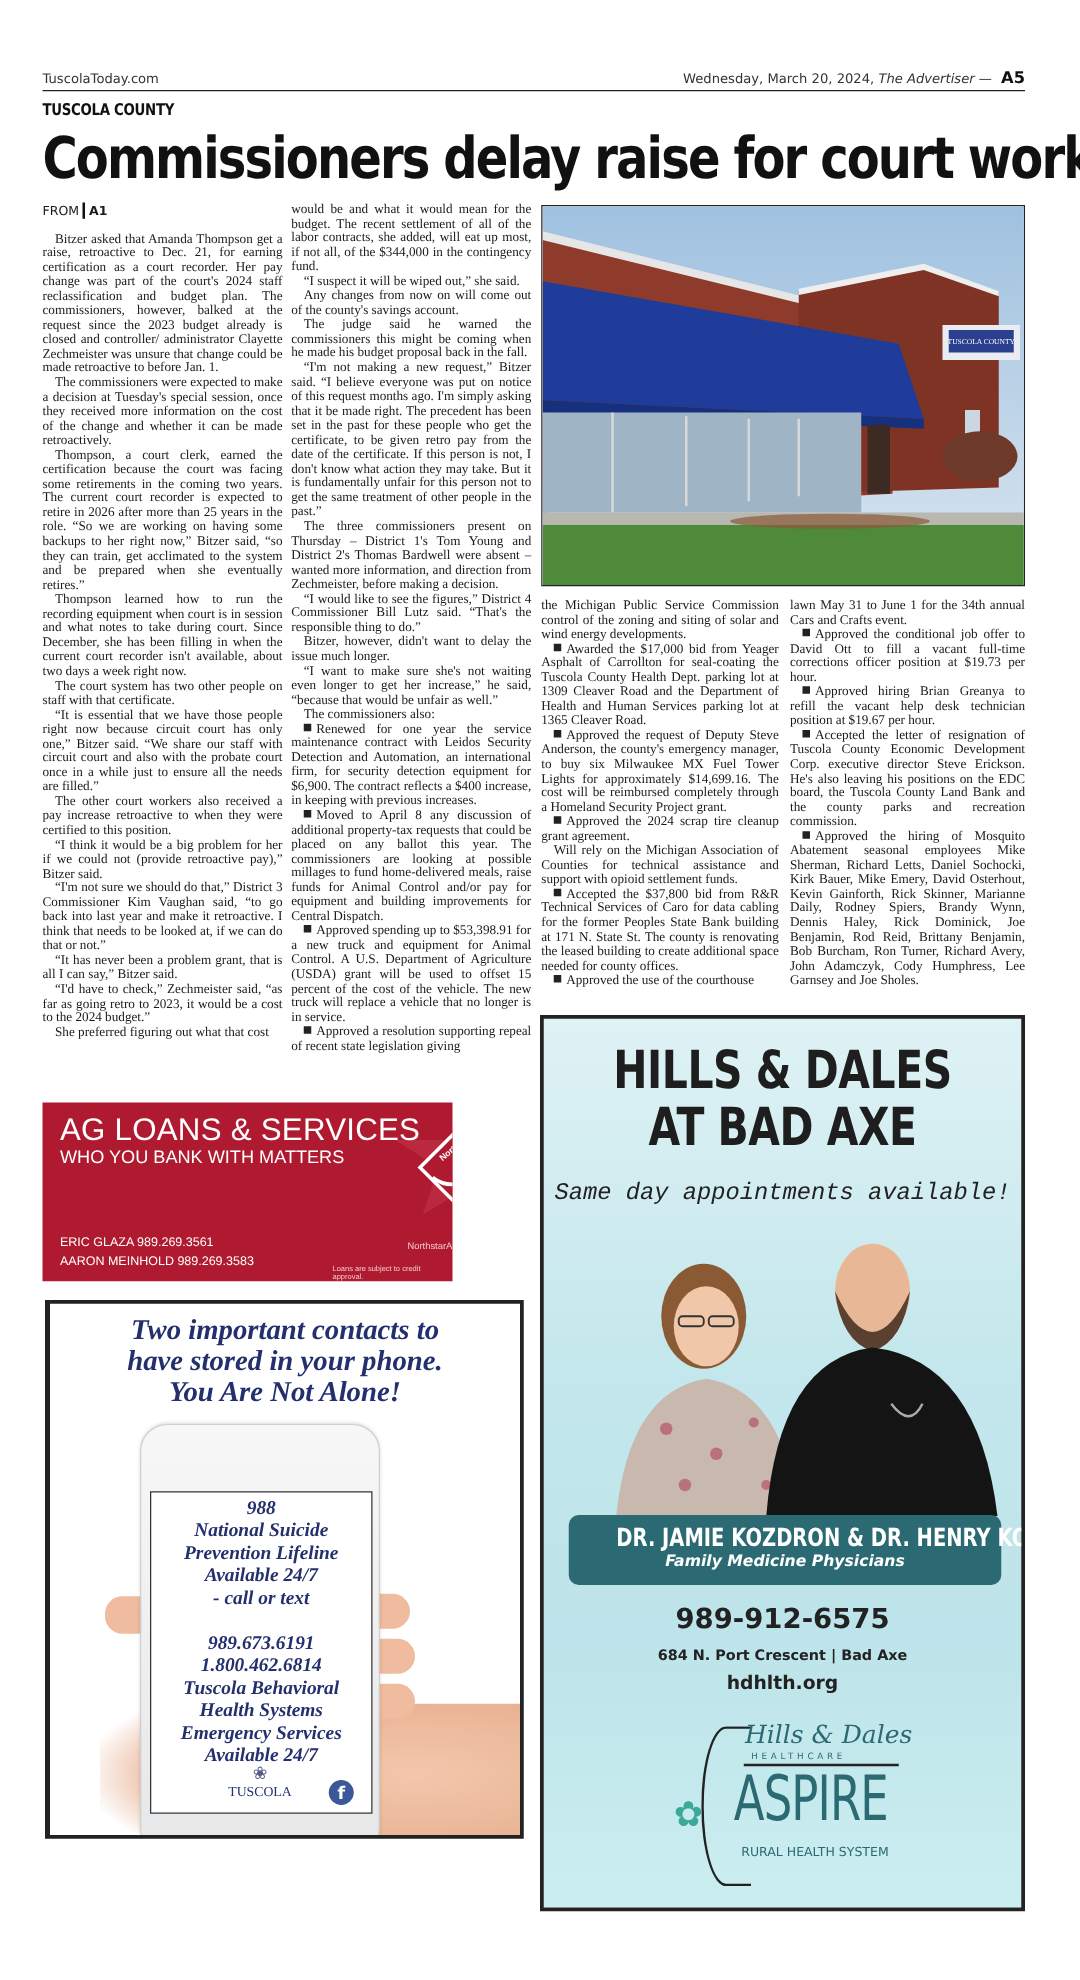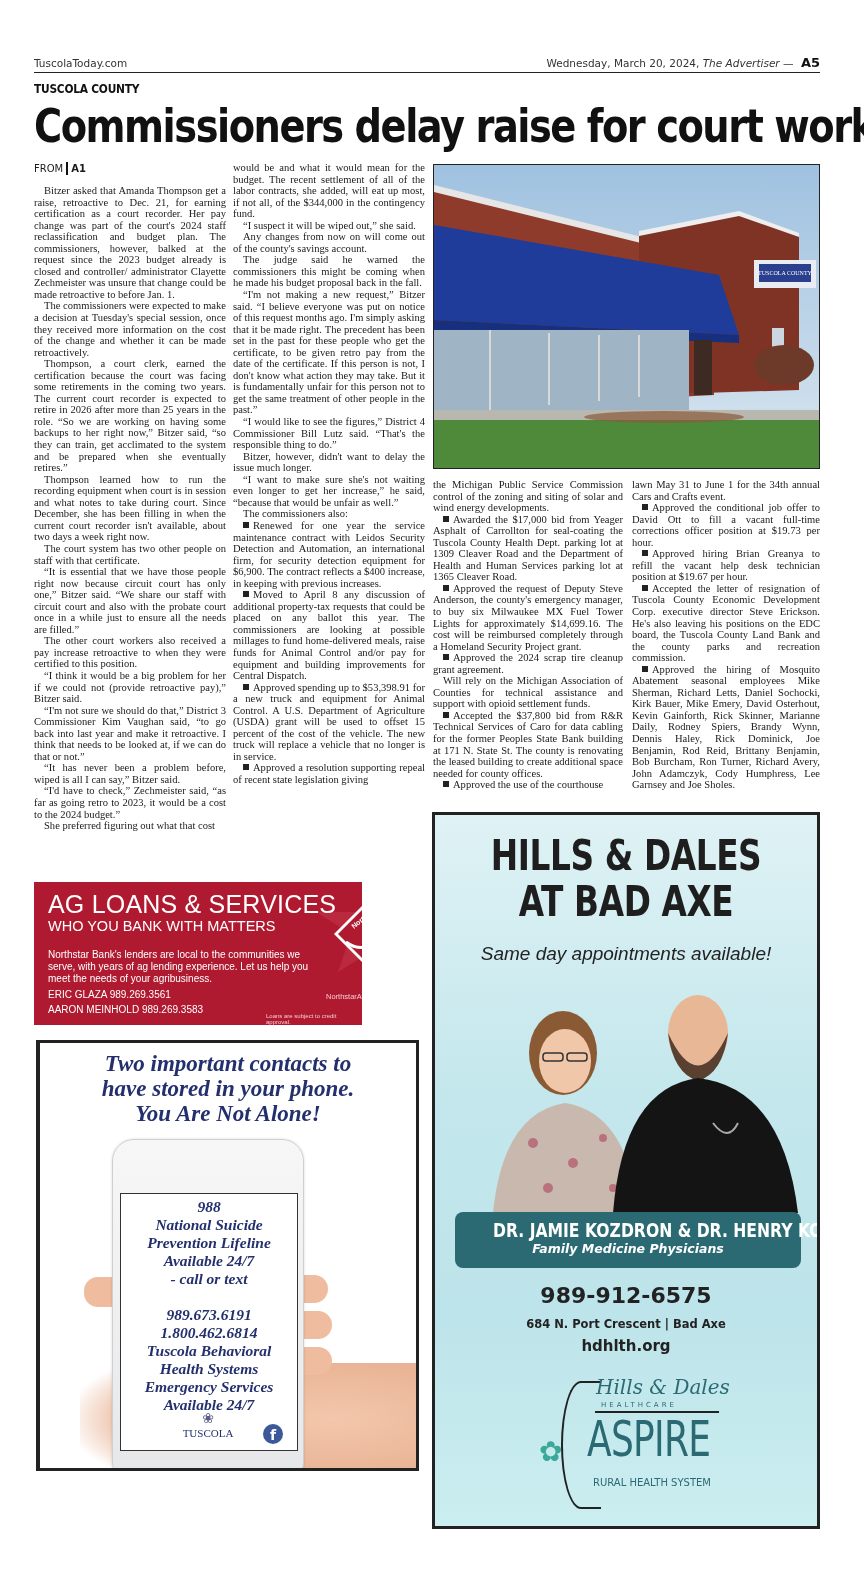--- a/index.html
+++ b/index.html
@@ -58,21 +58,21 @@
   .ph-ad .tlogo { position: absolute; left: 52px; top: 216px; width: 70px; text-align: center; color: #23306d; font-size: 11px; }
   .ph-ad .tlogo .sprig { font-size: 14px; color: #5b5b8a; }
   .ph-ad .fb { position: absolute; left: 142px; top: 230px; width: 20px; height: 20px; border-radius: 50%; background: #3b5998; color: #fff;
     font-family: "DejaVu Sans", sans-serif; font-weight: bold; font-size: 14px; line-height: 22px; text-align: center; }
 
   
   .hd-ad { position: absolute; left: 432px; top: 812px; width: 388px; height: 717px; border: 3px solid #222;
     background: linear-gradient(180deg, #dff2f5 0%, #c3e7ec 40%, #bde4ea 70%, #cbeef0 100%); overflow: hidden; }
   .hd-ad .h1 { position: absolute; left: 0; top: 18px; width: 100%; text-align: center; font-family: "DejaVu Sans", sans-serif;
     font-weight: bold; font-size: 42px; line-height: 46px; color: #1e1e1e; transform: scaleX(0.78); letter-spacing: -0.5px; }
-  .hd-ad .script { position: absolute; left: 0; top: 128px; width: 100%; text-align: center; font-family: Liberation Sans, sans-serif;
+  .hd-ad .script { position: absolute; left: 0; top: 128px; width: 100%; text-align: center; font-family: Liberation Mono, monospace;
     font-style: italic; font-size: 19px; color: #222; }
   .hd-ad .people { position: absolute; left: 18px; top: 158px; width: 352px; height: 240px; }
   .hd-ad .banner { position: absolute; left: 20px; top: 397px; width: 346px; height: 56px; background: #2c6a73; border-radius: 8px; color: #fff; text-align: center; }
   .hd-ad .banner .n { font-family: "DejaVu Sans", sans-serif; font-weight: bold; font-size: 20px; margin-top: 6px; transform: scaleX(0.78); white-space: nowrap; }
   .hd-ad .banner .r { font-family: "DejaVu Sans", sans-serif; font-style: italic; font-weight: bold; font-size: 12.5px; margin-top: -1px; }
   .hd-ad .phone { position: absolute; left: 0; top: 468px; width: 100%; text-align: center; font-family: "DejaVu Sans", sans-serif; font-weight: bold; font-size: 22px; color: #222; }
   .hd-ad .addr { position: absolute; left: 0; top: 502px; width: 100%; text-align: center; font-family: "DejaVu Sans", sans-serif; font-weight: bold; font-size: 11.5px; color: #222; }
   .hd-ad .web { position: absolute; left: 0; top: 522px; width: 100%; text-align: center; font-family: "DejaVu Sans", sans-serif; font-weight: bold; font-size: 15px; color: #222; }
   .hd-ad .logo { position: absolute; left: 96px; top: 558px; width: 200px; height: 145px; }
   .hd-ad .logo .hd-script { position: absolute; left: 65px; top: 2px; font-family: "DejaVu Serif", serif; font-style: italic; font-size: 20px; color: #2c6a73; }
@@ -105,30 +105,31 @@
   </div>
 <p>Bitzer asked that Amanda Thompson get a raise, retroactive to Dec. 21, for earning certification as a court recorder. Her pay change was part of the court's 2024 staff reclassification and budget plan. The commissioners, however, balked at the request since the 2023 budget already is closed and controller/ administrator Clayette Zechmeister was unsure that change could be made retroactive to before Jan. 1.</p>
     <p>The commissioners were expected to make a decision at Tuesday's special session, once they received more information on the cost of the change and whether it can be made retroactively.</p>
     <p>Thompson, a court clerk, earned the certification because the court was facing some retirements in the coming two years. The current court recorder is expected to retire in 2026 after more than 25 years in the role. “So we are working on having some backups to her right now,” Bitzer said, “so they can train, get acclimated to the system and be prepared when she eventually retires.”</p>
     <p>Thompson learned how to run the recording equipment when court is in session and what notes to take during court. Since December, she has been filling in when the current court recorder isn't available, about two days a week right now.</p>
     <p>The court system has two other people on staff with that certificate.</p>
     <p>“It is essential that we have those people right now because circuit court has only one,” Bitzer said. “We share our staff with circuit court and also with the probate court once in a while just to ensure all the needs are filled.”</p>
     <p>The other court workers also received a pay increase retroactive to when they were certified to this position.</p>
     <p>“I think it would be a big problem for her if we could not (provide retroactive pay),” Bitzer said.</p>
     <p>“I'm not sure we should do that,” District 3 Commissioner Kim Vaughan said, “to go back into last year and make it retroactive. I think that needs to be looked at, if we can do that or not.”</p>
-    <p>“It has never been a problem before, wiped is all I can say,” Bitzer said.</p>
+    <p>“It has never been a problem grant, that is all I can say,” Bitzer said.</p>
     <p>“I'd have to check,” Zechmeister said, “as far as going retro to 2023, it would be a cost to the 2024 budget.”</p>
     <p>She preferred figuring out what that cost</p>
   </div>
 <div class="col" id="col1" style="left:233px; top:162px; width:192px;">
     <p class="noindent">would be and what it would mean for the budget. The recent settlement of all of the labor contracts, she added, will eat up most, if not all, of the $344,000 in the contingency fund.</p>
     <p>“I suspect it will be wiped out,” she said.</p>
     <p>Any changes from now on will come out of the county's savings account.</p>
     <p>The judge said he warned the commissioners this might be coming when he made his budget proposal back in the fall.</p>
     <p>“I'm not making a new request,” Bitzer said. “I believe everyone was put on notice of this request months ago. I'm simply asking that it be made right. The precedent has been set in the past for these people who get the certificate, to be given retro pay from the date of the certificate. If this person is not, I don't know what action they may take. But it is fundamentally unfair for this person not to get the same treatment of other people in the past.”</p>
+    <p>The three commissioners present on Thursday – District 1's Tom Young and District 2's Thomas Bardwell were absent – wanted more information, and direction from Zechmeister, before making a decision.</p>
     <p>“I would like to see the figures,” District 4 Commissioner Bill Lutz said. “That's the responsible thing to do.”</p>
     <p>Bitzer, however, didn't want to delay the issue much longer.</p>
     <p>“I want to make sure she's not waiting even longer to get her increase,” he said, “because that would be unfair as well.”</p>
     <p>The commissioners also:</p>
     <p><span class="bullet"></span>Renewed for one year the service maintenance contract with Leidos Security Detection and Automation, an international firm, for security detection equipment for $6,900. The contract reflects a $400 increase, in keeping with previous increases.</p>
     <p><span class="bullet"></span>Moved to April 8 any discussion of additional property-tax requests that could be placed on any ballot this year. The commissioners are looking at possible millages to fund home-delivered meals, raise funds for Animal Control and/or pay for equipment and building improvements for Central Dispatch.</p>
     <p><span class="bullet"></span>Approved spending up to $53,398.91 for a new truck and equipment for Animal Control. A U.S. Department of Agriculture (USDA) grant will be used to offset 15 percent of the cost of the vehicle. The new truck will replace a vehicle that no longer is in service.</p>
     <p><span class="bullet"></span>Approved a resolution supporting repeal of recent state legislation giving</p>
   </div>
 <div class="col" id="col2" style="left:433px; top:479px; width:190px;">
@@ -181,21 +182,20 @@
     <ellipse cx="350" cy="200" rx="30" ry="20" fill="#6d3a2a"></ellipse>
   </svg>
 </div>
 
 <div class="ag-ad">
   <svg style="position:absolute;left:280px;top:-10px;" width="120" height="100">
     <polygon points="60,0 75,40 118,40 83,62 96,100 60,78 24,100 37,62 2,40 45,40" fill="#c4364a" opacity="0.55"></polygon>
   </svg>
   <div class="title">AG LOANS &amp; SERVICES</div>
   <div class="sub">WHO YOU BANK WITH MATTERS</div>
-  <div class="body">Northstar Bank's lenders are local to the communities we serve, with years of ag lending experience. Let us help you meet the needs of your agribusiness.</div>
   <div class="c1">ERIC GLAZA 989.269.3561</div>
   <div class="c2">AARON MEINHOLD 989.269.3583</div>
   <svg class="logo" viewBox="0 0 64 64">
     <polygon points="32,2 62,32 32,62 2,32" fill="#fff"></polygon>
     <polygon points="32,6 58,32 32,58 6,32" fill="#b01a30"></polygon>
     <path d="M14,40 Q30,52 50,38" stroke="#fff" stroke-width="3" fill="none"></path>
     <text x="22" y="27" font-size="7" fill="#fff" font-family="Liberation Sans, sans-serif" font-weight="bold" transform="rotate(-40 22 27)">Northstar</text>
     <text x="36" y="40" font-size="7" fill="#fff" font-family="Liberation Sans, sans-serif" font-weight="bold">Bank</text>
   </svg>
   <div class="guide">GUIDING THE WAY</div>

